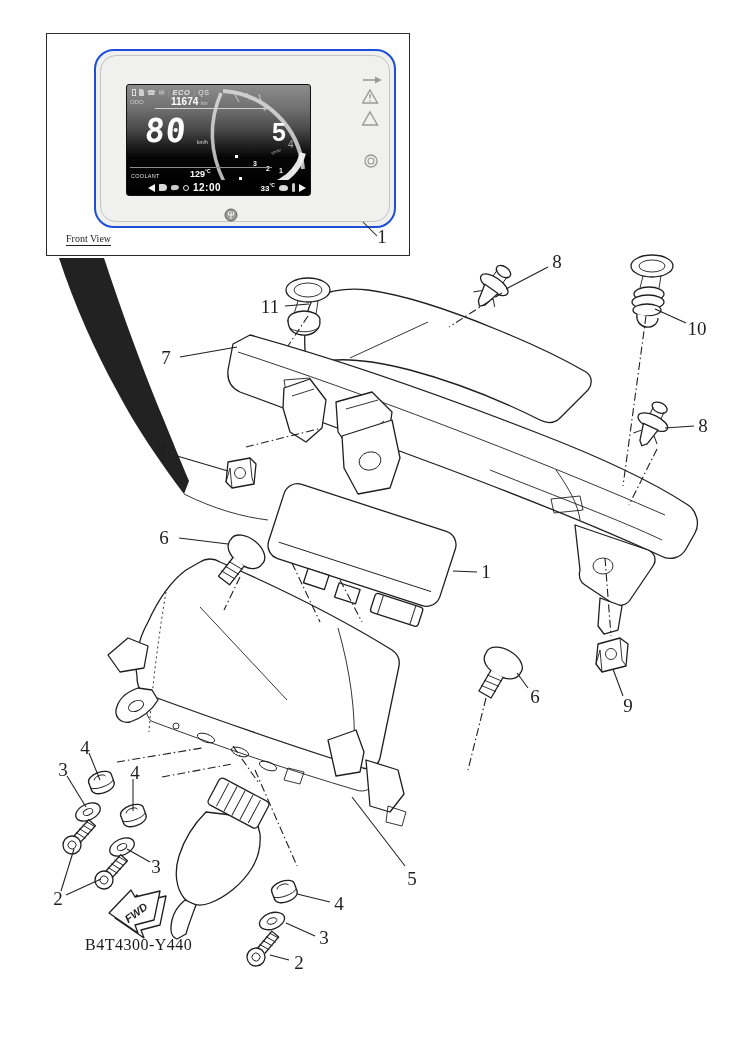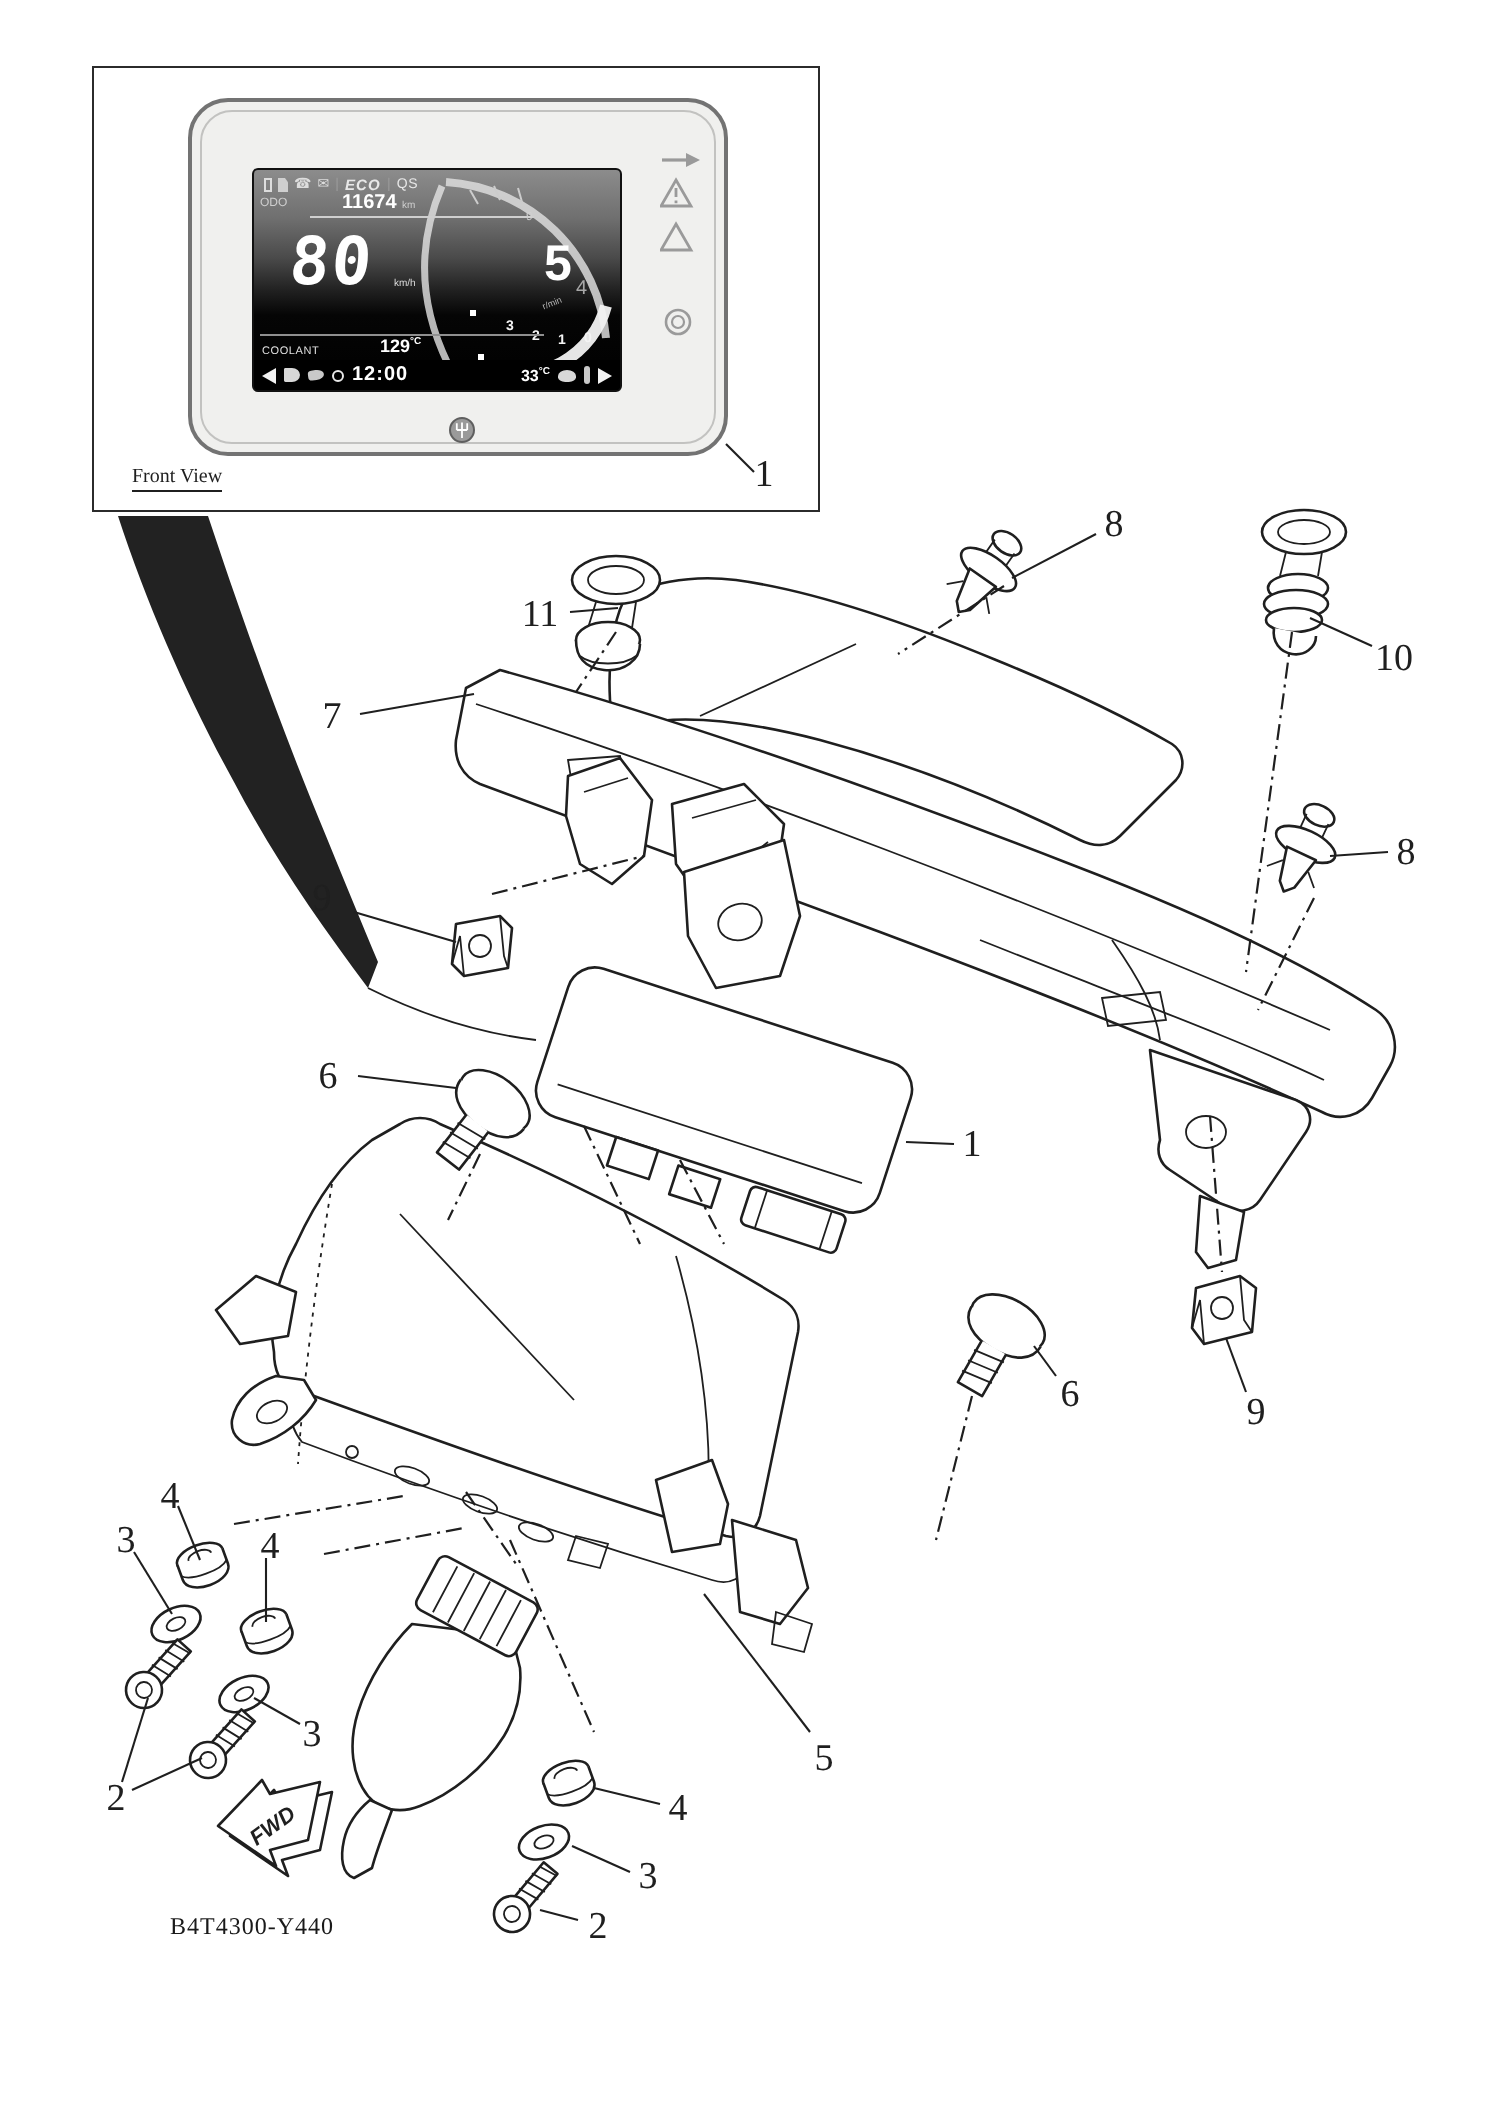--- a/index.html
+++ b/index.html
@@ -4,22 +4,22 @@
 <style>
   html,body{margin:0;padding:0;background:#fff;}
   .stage{position:relative;width:744px;height:1052px;background:#fff;overflow:hidden;
          font-family:"Liberation Sans",sans-serif;color:#1f1f1f;}
   .art{position:absolute;left:0;top:0;}
   
   .inset-box{position:absolute;left:46px;top:33px;width:364px;height:223px;
              border:1.6px solid #2b2b2b;background:#fff;box-sizing:border-box;}
   .front-view-label{position:absolute;left:66px;top:233px;font-family:"Liberation Serif",serif;
              font-size:10px;color:#1f1f1f;border-bottom:1.2px solid #1f1f1f;padding-bottom:1px;}
-  .device{position:absolute;left:93px;top:48px;width:270px;height:179px;border-radius:20px;
-          background:#f0f0ee;border:2px solid #737373;box-sizing:border-box;}
+  .device{position:absolute;left:93px;top:48px;width:302px;height:179px;border-radius:20px;
+          background:#f0f0ee;border:2px solid #1d4ed8;box-sizing:border-box;}
   .device-inner{position:absolute;left:4px;top:4px;right:4px;bottom:4px;border-radius:16px;
           border:1px solid #c2c2c0;}
   .screen{position:absolute;left:30px;top:33px;width:185px;height:112px;border-radius:3px;
           border:1px solid #111;box-sizing:border-box;overflow:hidden;color:#fff;
           background:linear-gradient(180deg,#8c8c8c 0%,#6f6f6f 22%,#4a4a4a 40%,#202020 55%,#050505 66%,#000 100%);}
   .statusbar{position:absolute;left:5px;top:2px;height:11px;display:flex;align-items:center;gap:3px;font-size:7px;color:#e8e8e8;}
   .batt{width:4px;height:7px;border:1px solid #ddd;box-sizing:border-box;}
   .sdcard{width:5px;height:7px;background:#cfcfcf;clip-path:polygon(0 0,70% 0,100% 30%,100% 100%,0 100%);}
   .glyph-icon{font-size:7px;line-height:7px;color:#ddd;}
   .sep{color:#9a9a9a;font-size:7px;}
@@ -35,37 +35,37 @@
   .gear{position:absolute;left:145px;top:33px;font-size:25px;font-weight:bold;}
   .gear-next{position:absolute;left:161px;top:54px;font-size:10px;color:#a8a8a8;}
   .tach-num{position:absolute;font-size:7px;color:#f4f4f4;font-weight:bold;}
   .tach-upper{position:absolute;left:136px;top:21px;font-size:6px;color:#d0d0d0;}
   .tach-unit{position:absolute;left:144px;top:64px;font-size:4.5px;color:#b5b5b5;transform:rotate(-22deg);}
   .mark{position:absolute;width:3px;height:3px;background:#fff;}
   .coolant-label{position:absolute;left:4px;top:88px;font-size:5.5px;color:#e0e0e0;letter-spacing:.3px;}
   .coolant-value{position:absolute;left:63px;top:83px;font-size:9px;font-weight:bold;}
   .coolant-unit{font-size:5px;vertical-align:super;}
   .cool-line{position:absolute;left:3px;top:82px;width:142px;border-top:1px solid #8f8f8f;}
-  .bottombar{position:absolute;left:0;right:0;bottom:0;height:15px;background:#000;display:flex;
+  .bottombar{position:absolute;left:17px;right:0;bottom:0;height:15px;background:#000;display:flex;
              align-items:center;gap:4px;padding:0 4px;}
   .tri-l{width:0;height:0;border-top:4.5px solid transparent;border-bottom:4.5px solid transparent;border-right:7px solid #f2f2f2;}
   .tri-r{width:0;height:0;border-top:4.5px solid transparent;border-bottom:4.5px solid transparent;border-left:7px solid #f2f2f2;}
   .lamp{width:8px;height:7px;background:#d8d8d8;border-radius:1px 70% 70% 1px;}
   .oil{width:8px;height:5px;background:#c9c9c9;border-radius:2px 55% 55% 2px;transform:rotate(-8deg);}
   .clockring{width:6px;height:6px;border:1.2px solid #e8e8e8;border-radius:50%;box-sizing:border-box;}
   .time{font-size:10px;font-weight:bold;letter-spacing:.5px;}
   .sp{flex:1;}
   .out-temp{font-size:8px;font-weight:bold;}
   .out-temp-unit{font-size:5px;vertical-align:super;}
   .cloud{width:9px;height:6px;background:#d8d8d8;border-radius:50% 50% 40% 40%;}
   .thermo{width:3px;height:9px;background:#c9c9c9;border-radius:2px;}
   .bezel-icons{position:absolute;right:6px;top:22px;}
   .logo{position:absolute;left:128px;top:157px;}
-  .footer-code{position:absolute;left:85px;top:956px;font-family:"Liberation Serif",serif;
-               font-size:12px;letter-spacing:.5px;color:#1a1a1a;}
+  .footer-code{position:absolute;left:85px;top:936px;font-family:"Liberation Serif",serif;
+               font-size:16px;letter-spacing:.5px;color:#1a1a1a;}
   .fw{fill:#fff;stroke:#1f1f1f;stroke-width:1.3;stroke-linejoin:round;}
   .thin{fill:none;stroke:#1f1f1f;stroke-width:0.9;}
   .dot{fill:none;stroke:#1f1f1f;stroke-width:0.9;stroke-dasharray:2 3;}
   .dd{fill:none;stroke:#1f1f1f;stroke-width:1.1;stroke-dasharray:8 3 1.5 3;}
   .ld{fill:none;stroke:#1f1f1f;stroke-width:1.05;}
   .co{font-family:"Liberation Serif",serif;font-size:19px;fill:#1f1f1f;text-anchor:middle;}
   .fwd-text{font-family:"Liberation Sans",sans-serif;font-size:11px;font-weight:bold;font-style:italic;fill:#1f1f1f;}
 </style>
 </head>
 <body>

